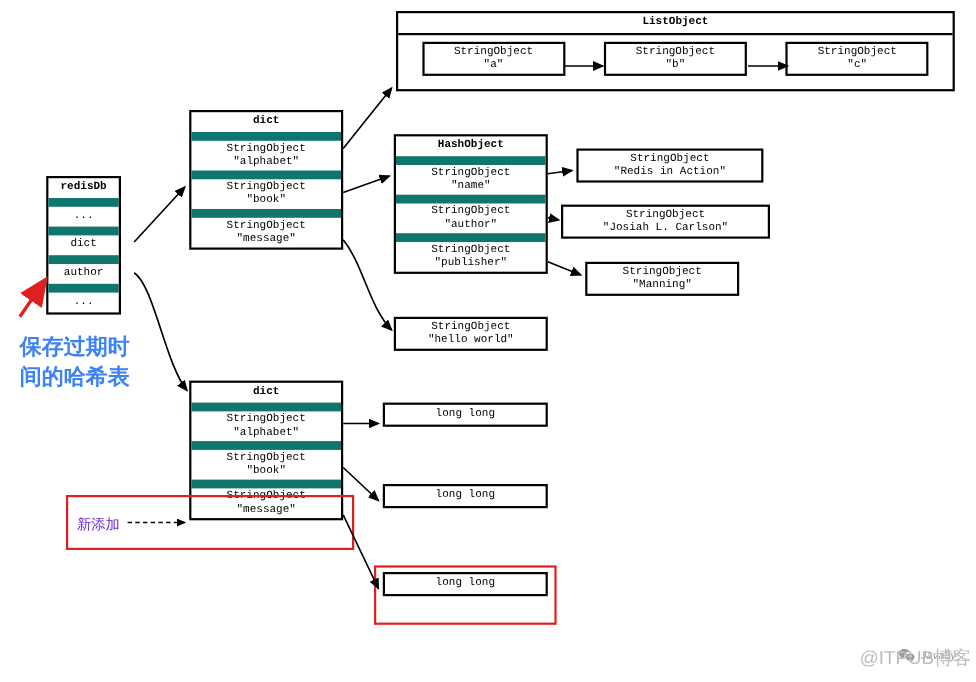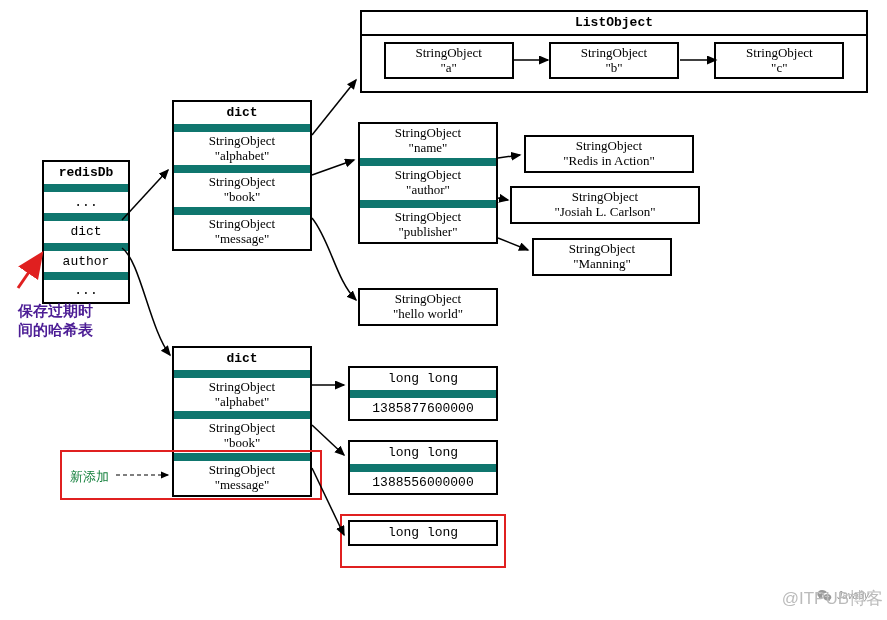--- a/index.html
+++ b/index.html
@@ -9,48 +9,48 @@
     background: #fff;
     width: 887px;
     height: 620px;
     position: relative;
     overflow: hidden;
   }
   .box {
     position: absolute;
     border: 2px solid #000;
     background: #fff;
-    font-size: 13px;
+    font-size: 10px;
     text-align: center;
   }
   .cell {
     border-bottom: 8px solid #0f766e;
     padding: 3px 6px;
     line-height: 1.2;
   }
   .cell:last-child { border-bottom: none; }
   .hdr { font-weight: bold; }
-  .tworow { padding: 2px 0; line-height: 1.15; font-family: Liberation Serif, serif; }
+  .tworow { padding: 2px 0; line-height: 1.15; }
   .annot {
     position: absolute;
     font-family: Liberation Serif, serif;
-    font-size: 15px;
+    font-size: 20px;
     font-weight: bold;
-    color: #4c1d95;
+    color: #3b82f6;
   }
   .redbox {
     position: absolute;
     border: 2px solid #e02020;
     pointer-events: none;
   }
   .redlabel {
     position: absolute;
     font-family: Liberation Serif, serif;
     font-size: 13px;
-    color: #15803d;
+    color: #6d28d9;
     background: #fff;
   }
   .watermark1 {
     position: absolute;
     right: 18px;
     bottom: 16px;
     font-family: sans-serif;
     font-size: 10px;
     font-style: italic;
     color: #999;
@@ -67,21 +67,21 @@
   svg.arrows {
     position: absolute;
     top: 0; left: 0;
     width: 887px; height: 620px;
     pointer-events: none;
   }
 </style>
 </head>
 <body>
 
-<div class="box" style="left:42px; top:160px; width:88px;">
+<div class="box" style="left:42px; top:160px; width:68px;">
   <div class="cell hdr">redisDb</div>
   <div class="cell">...</div>
   <div class="cell">dict</div>
   <div class="cell">author</div>
   <div class="cell">...</div>
 </div>
 
 <svg class="arrows">
   <defs>
     <marker id="ah" markerWidth="8" markerHeight="8" refX="6" refY="3" orient="auto">
@@ -131,20 +131,21 @@
     <div class="box" style="position:relative; width:130px;">
       <div class="cell tworow" style="border:none;">
         <span>StringObject</span><br>
         <span>"c"</span>
       </div>
     </div>
   </div>
 </div>
 
 <div class="box" style="left:358px; top:122px; width:140px;">
+  <div class="cell hdr">HashObject</div>
   <div class="cell tworow">
     <span>StringObject</span><br>
     <span>"name"</span>
   </div>
   <div class="cell tworow">
     <span>StringObject</span><br>
     <span>"author"</span>
   </div>
   <div class="cell tworow">
     <span>StringObject</span><br>
@@ -189,25 +190,23 @@
     <span>"book"</span>
   </div>
   <div class="cell tworow">
     <span>StringObject</span><br>
     <span>"message"</span>
   </div>
 </div>
 
 <div class="box" style="left:348px; top:366px; width:150px;">
   <div class="cell">long long</div>
-  <div class="cell">1385877600000</div>
 </div>
 <div class="box" style="left:348px; top:440px; width:150px;">
   <div class="cell">long long</div>
-  <div class="cell">1388556000000</div>
 </div>
 <div class="box" style="left:348px; top:520px; width:150px;">
   <div class="cell">long long</div>
 </div>
 
 <div class="redbox" style="left:60px; top:450px; width:262px; height:50px;"></div>
 <div class="redbox" style="left:340px; top:514px; width:166px; height:54px;"></div>
 <div class="redlabel" style="left:70px; top:468px;">新添加</div>
 
 <svg class="arrows">

